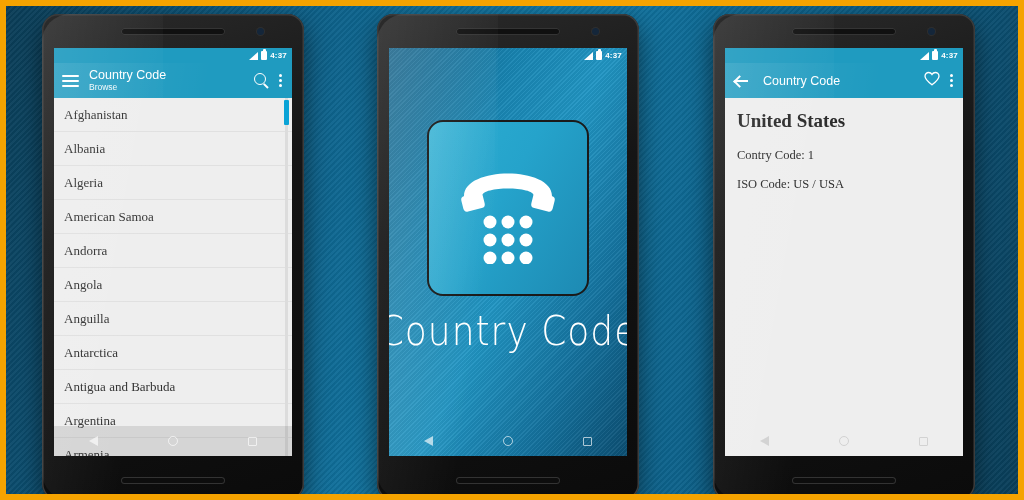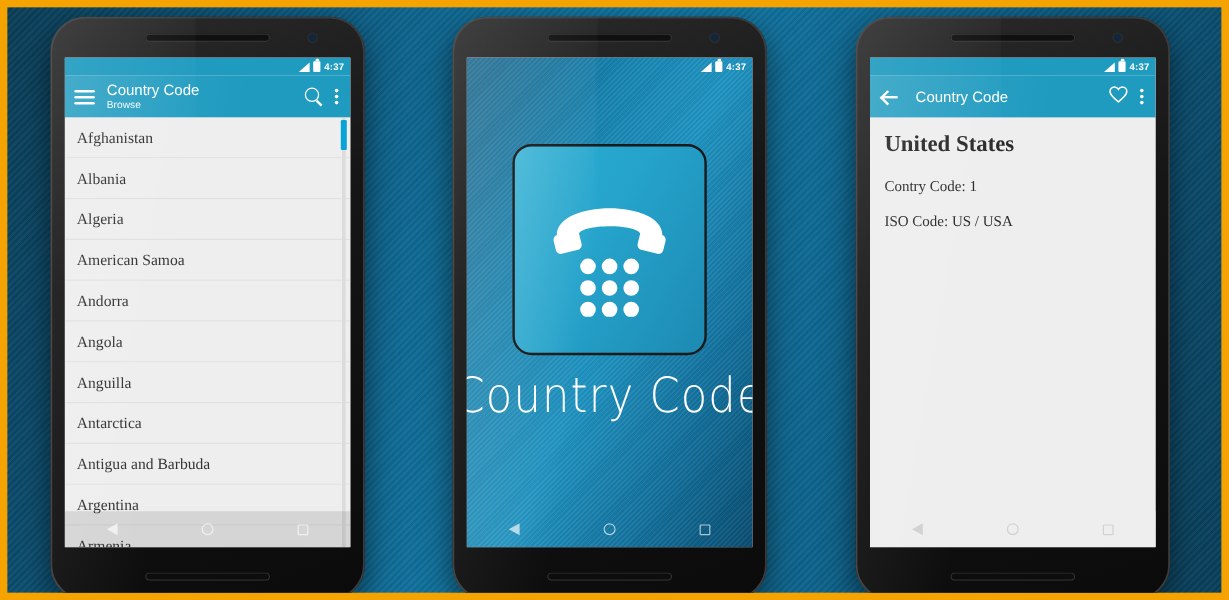--- a/index.html
+++ b/index.html
@@ -27,21 +27,21 @@
       linear-gradient(105deg, #0b3d57 0%, #0d5b82 22%, #1278a5 48%, #0d5f87 74%, #0a3e59 100%);
     overflow: hidden;
   }
 
   
   .phone {
     position: absolute;
     top: 8px;
     width: 262px;
     height: 486px;
-    border-radius: 29px;
+    border-radius: 16px;
     background: linear-gradient(160deg, #2b2b2b 0%, #151515 40%, #0b0b0b 100%);
     box-shadow:
       0 0 0 1.5px #3c3c3c inset,
       0 10px 26px rgba(0,0,0,0.55);
     padding: 34px 12px 44px 12px;
   }
   .phone.p1 { left: 36px; }
   .phone.p2 { left: 371px; }
   .phone.p3 { left: 707px; }
 

